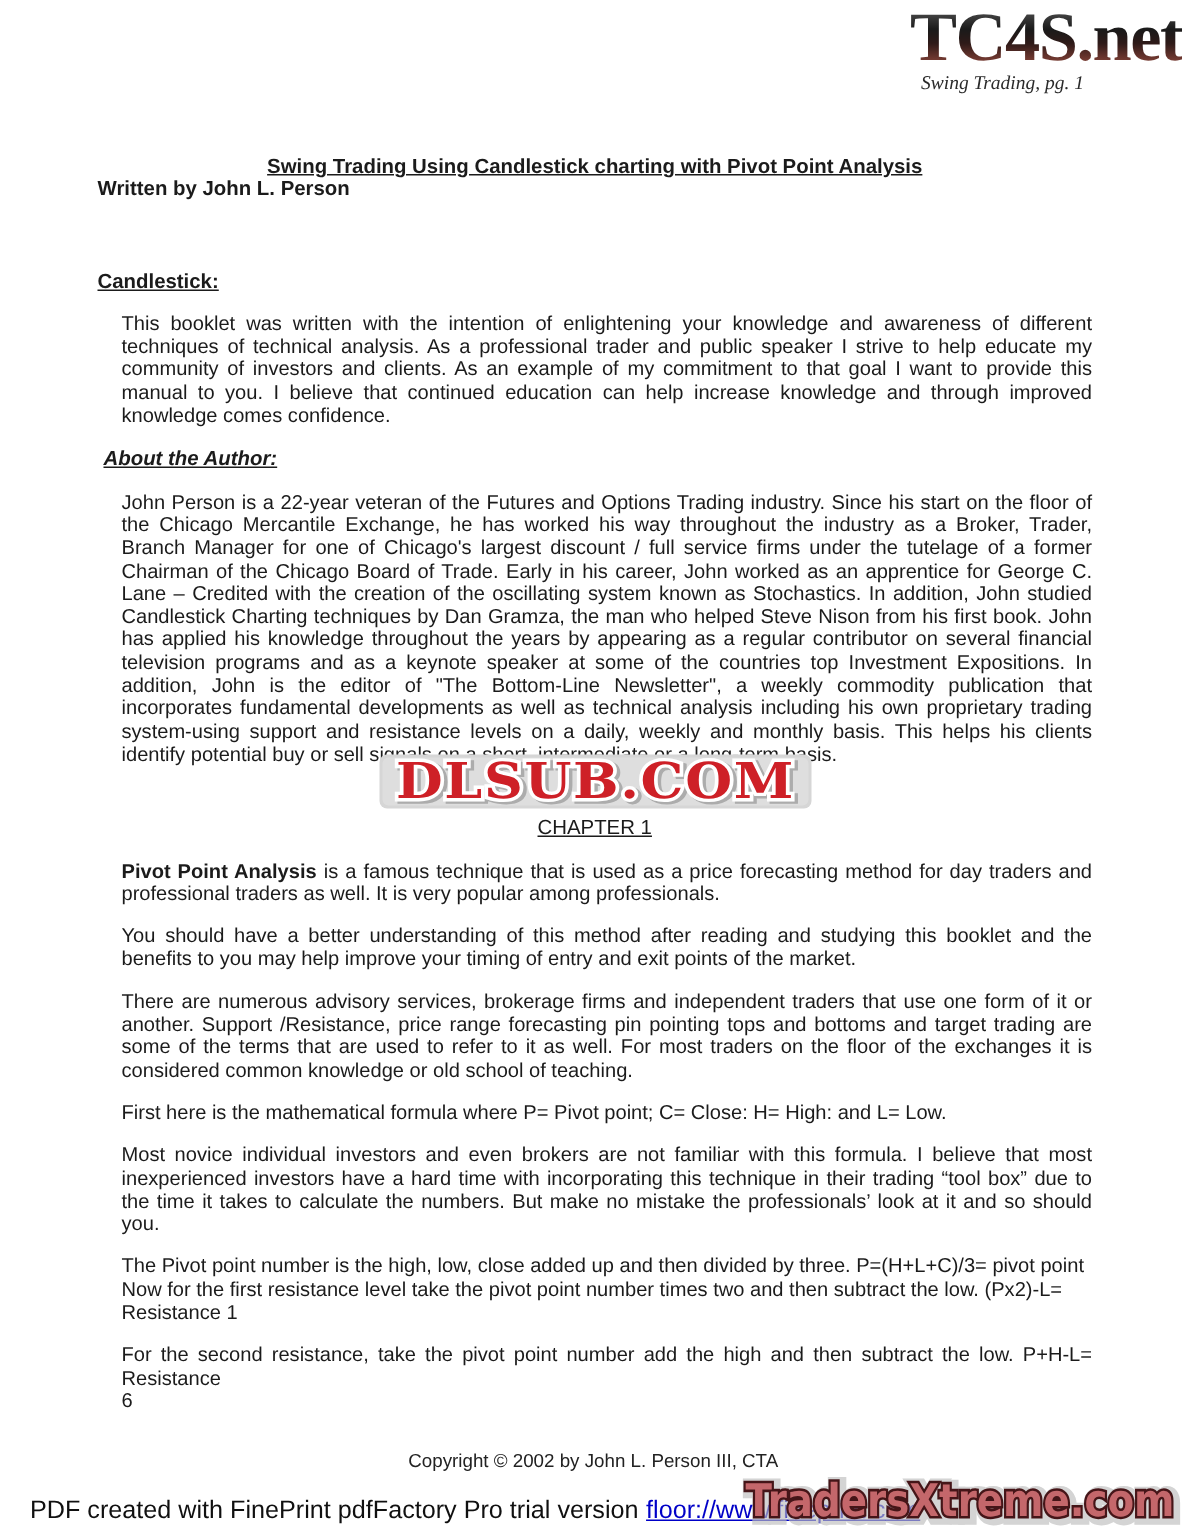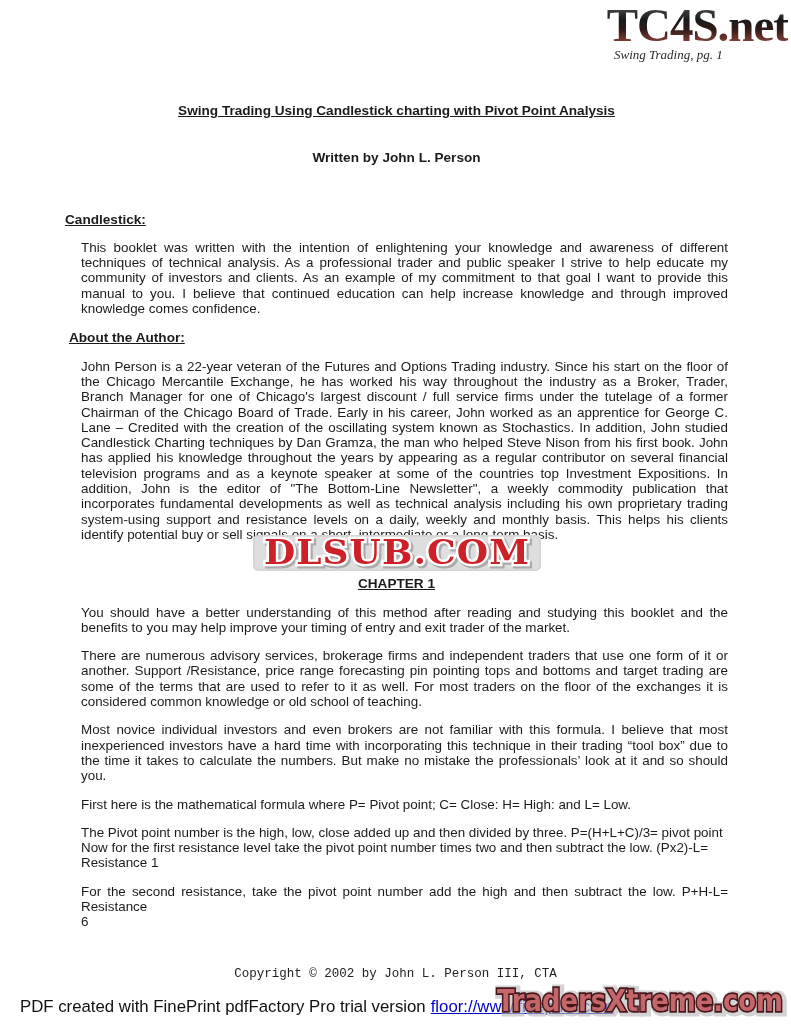--- a/index.html
+++ b/index.html
@@ -49,49 +49,48 @@
     line-height: 15.3px;
   }
   .doc-title {
     margin-top: 103px;
     text-align: center;
     font-size: 13.6px;
     font-weight: bold;
   }
   .doc-title .u, .sec-head .u, .chap-head .u { text-decoration: underline; }
   .byline {
-    margin-top: 32px;
-    text-align: center;
+    margin-top: 0;
     font-size: 13.6px;
     font-weight: bold;
   }
   .sec-head { margin-top: 46px; font-weight: bold; font-size: 13.6px; }
-  .sec-head.author { margin-top: 14px; }
+  .sec-head.author { margin-top: 14px; font-style: italic; }
   .sec-head.author .u { padding-left: 4px; }
   p.body-par { margin-top: 13px; text-align: justify; margin-left: 16px; }
   p.body-par.prelines { white-space: pre-line; }
   .lead-bold { font-weight: bold; }
 
   
   .dlsub-wrap {
     position: relative;
     margin: -9px auto 0 auto;
     width: 290px;
     height: 40px;
     z-index: 4;
   }
-  .chap-head { margin-top: 3px; text-align: center; font-weight: bold; font-size: 13.6px; }
+  .chap-head { margin-top: 3px; text-align: center; font-weight: normal; font-size: 13.6px; }
 
   
   .copyright {
     position: absolute;
     left: 0; right: 0;
     bottom: 43px;
     text-align: center;
-    font-family: Liberation Mono, monospace;
+    font-family: Liberation Sans, sans-serif;
     font-size: 12.5px;
     color: #222222;
     z-index: 2;
   }
   .pdf-footer {
     position: absolute;
     left: 20px;
     bottom: 7px;
     font-size: 16.8px;
     color: #101010;
@@ -148,25 +147,26 @@
         <rect x="3" y="4" width="284" height="32" rx="4" fill="#dedede"></rect>
         <text x="147" y="32.5" text-anchor="middle" font-family="DejaVu Serif, serif" font-weight="bold" font-size="33" letter-spacing="1" fill="#8a8a8a" stroke="#8a8a8a" stroke-width="5" paint-order="stroke" opacity="0.6" textLength="266" lengthAdjust="spacingAndGlyphs">DLSUB.COM</text>
         <text x="145" y="31" text-anchor="middle" font-family="DejaVu Serif, serif" font-weight="bold" font-size="33" letter-spacing="1" fill="#ce2027" stroke="#ffffff" stroke-width="4.5" paint-order="stroke" textLength="266" lengthAdjust="spacingAndGlyphs">DLSUB.COM</text>
       </svg>
     </div>
 
     <div class="chap-head">
       <span class="u">CHAPTER 1</span>
     </div>
 
+    <p class="body-par"><span class="lead-bold">Pivot Point Analysis</span><span> is a famous technique that is used as a price forecasting method for day traders and professional traders as well. It is very popular among professionals.</span></p>
 
-    <p class="body-par">You should have a better understanding of this method after reading and studying this booklet and the benefits to you may help improve your timing of entry and exit trader of the market.</p>
+    <p class="body-par">You should have a better understanding of this method after reading and studying this booklet and the benefits to you may help improve your timing of entry and exit points of the market.</p>
     <p class="body-par">There are numerous advisory services, brokerage firms and independent traders that use one form of it or another. Support /Resistance, price range forecasting pin pointing tops and bottoms and target trading are some of the terms that are used to refer to it as well. For most traders on the floor of the exchanges it is considered common knowledge or old school of teaching.</p>
+    <p class="body-par">First here is the mathematical formula where P= Pivot point; C= Close: H= High: and L= Low.</p>
     <p class="body-par">Most novice individual investors and even brokers are not familiar with this formula. I believe that most inexperienced investors have a hard time with incorporating this technique in their trading “tool box” due to the time it takes to calculate the numbers. But make no mistake the professionals’ look at it and so should you.</p>
-    <p class="body-par">First here is the mathematical formula where P= Pivot point; C= Close: H= High: and L= Low.</p>
     <p class="body-par prelines">The Pivot point number is the high, low, close added up and then divided by three. P=(H+L+C)/3= pivot point
 Now for the first resistance level take the pivot point number times two and then subtract the low. (Px2)-L=
 Resistance 1</p>
     <p class="body-par prelines">For the second resistance, take the pivot point number add the high and then subtract the low. P+H-L= Resistance
 6</p>
 
   </div>
 
   <div class="copyright">Copyright © 2002 by John L. Person III, CTA</div>
 

